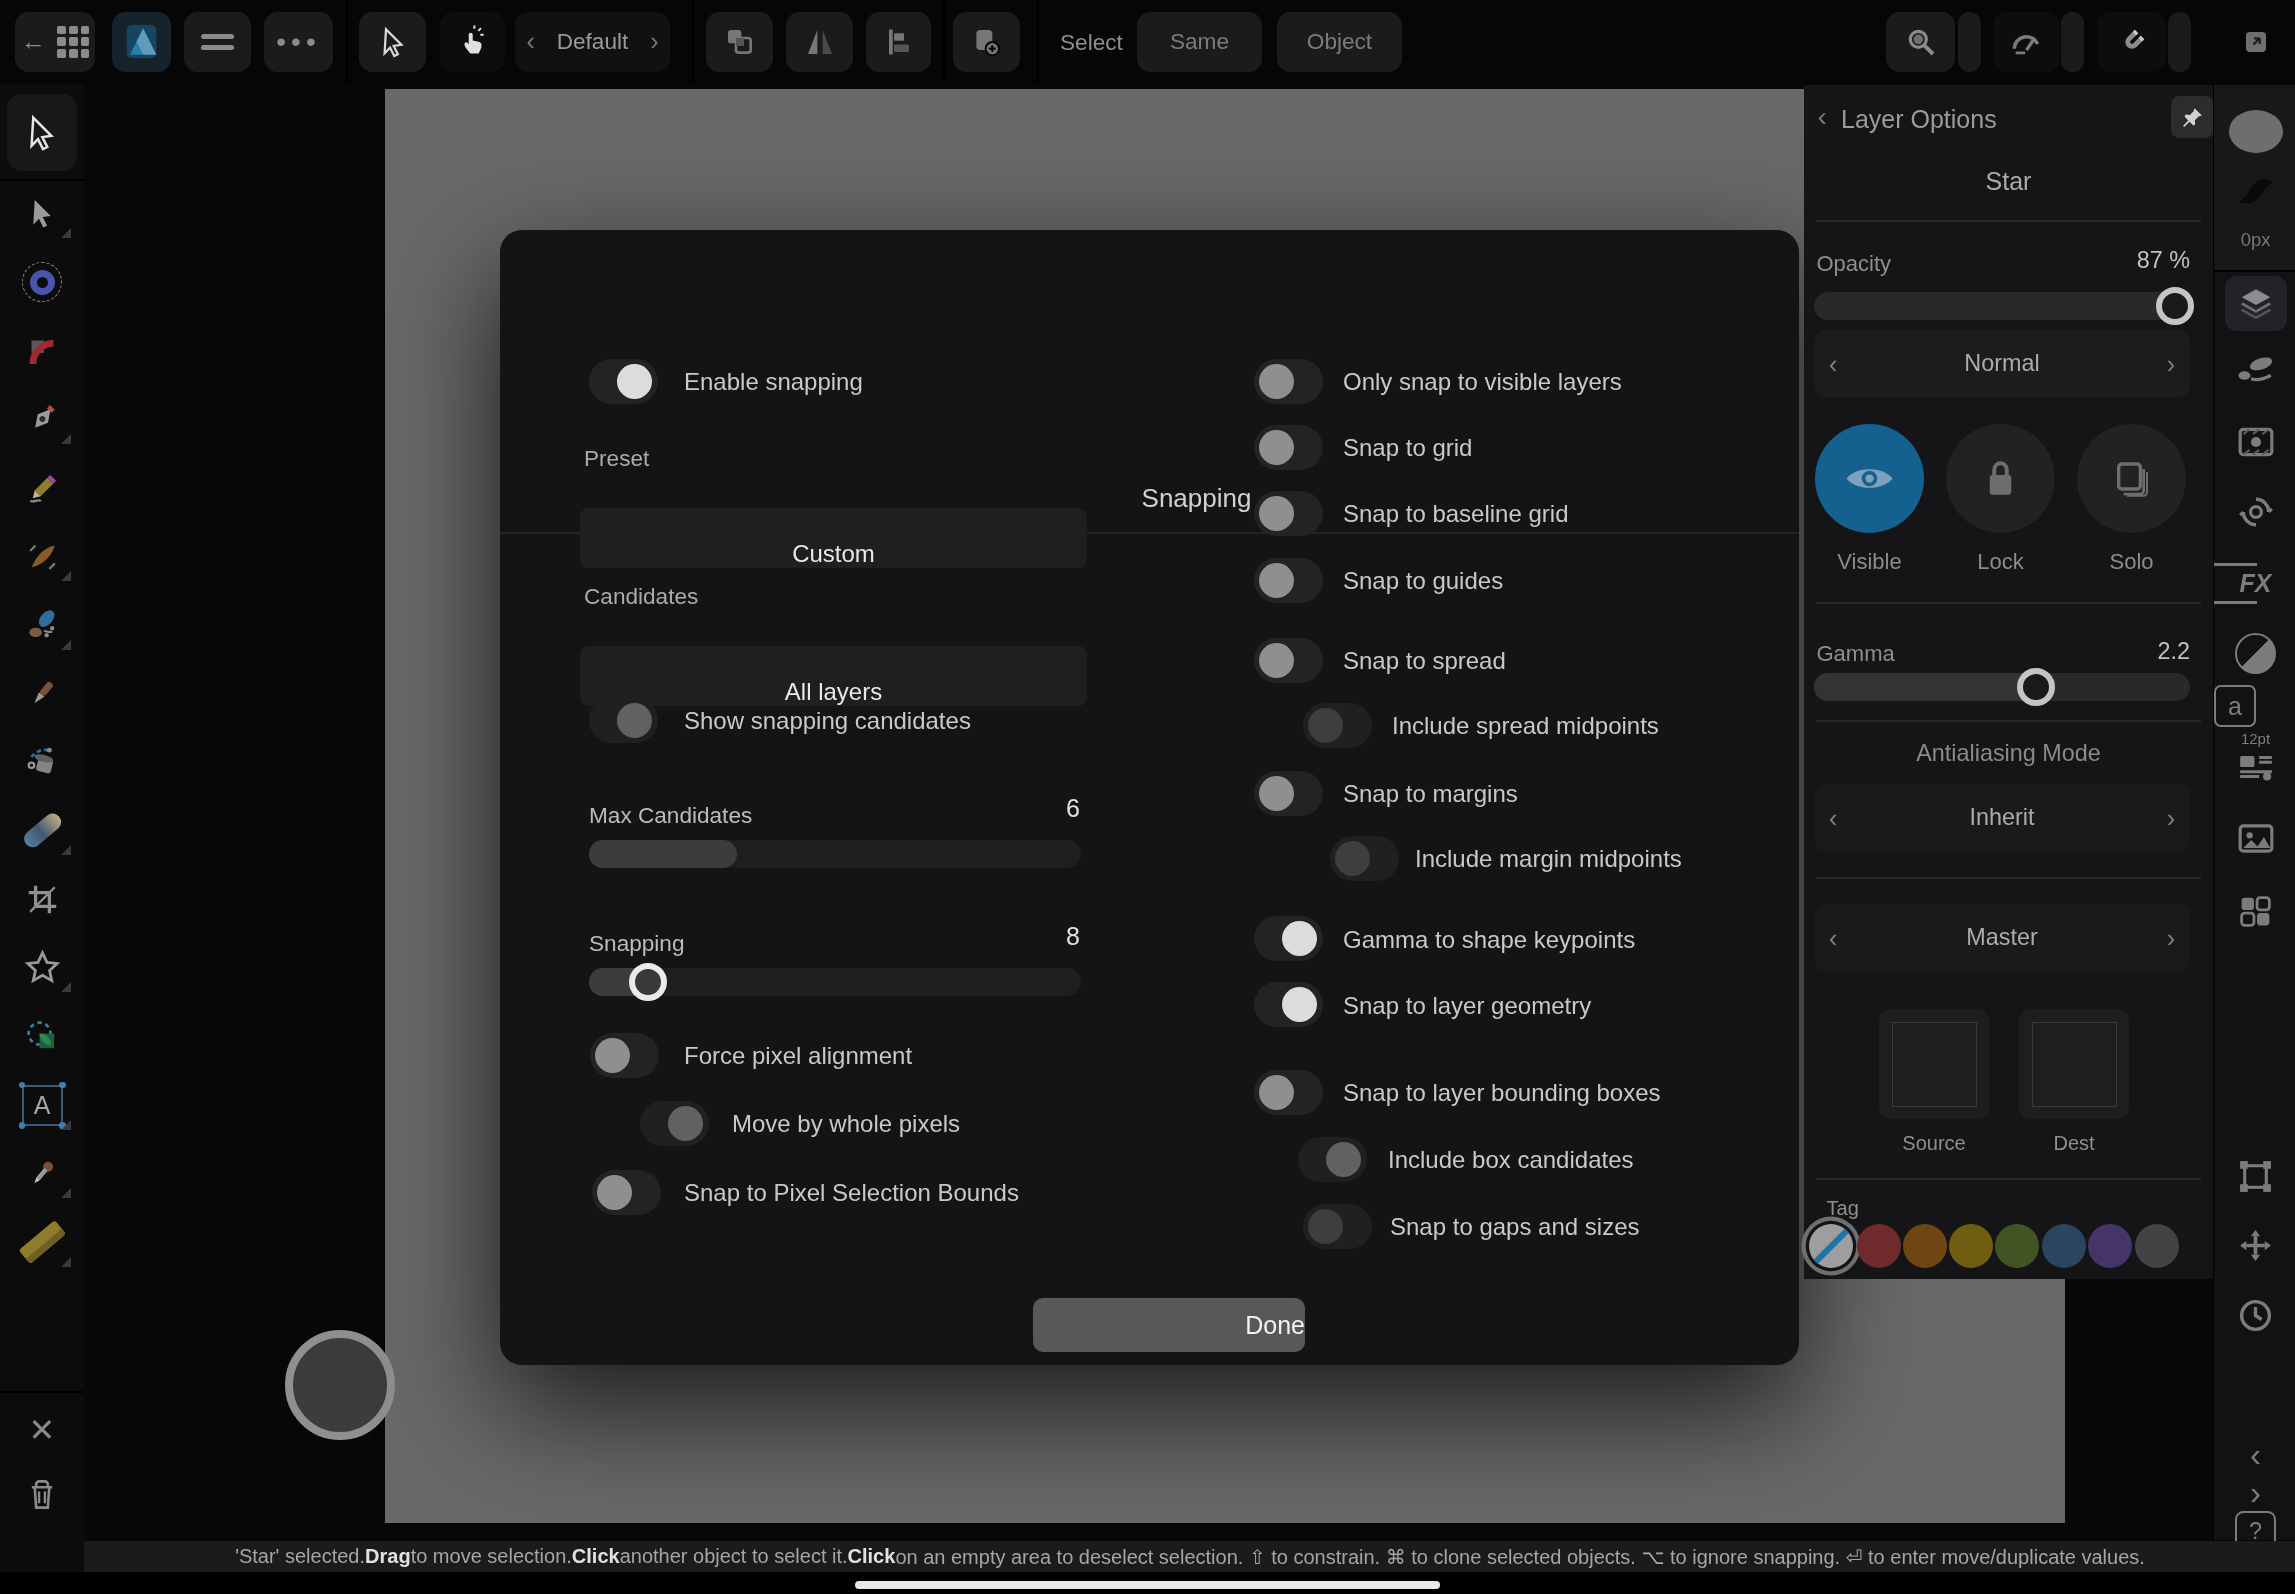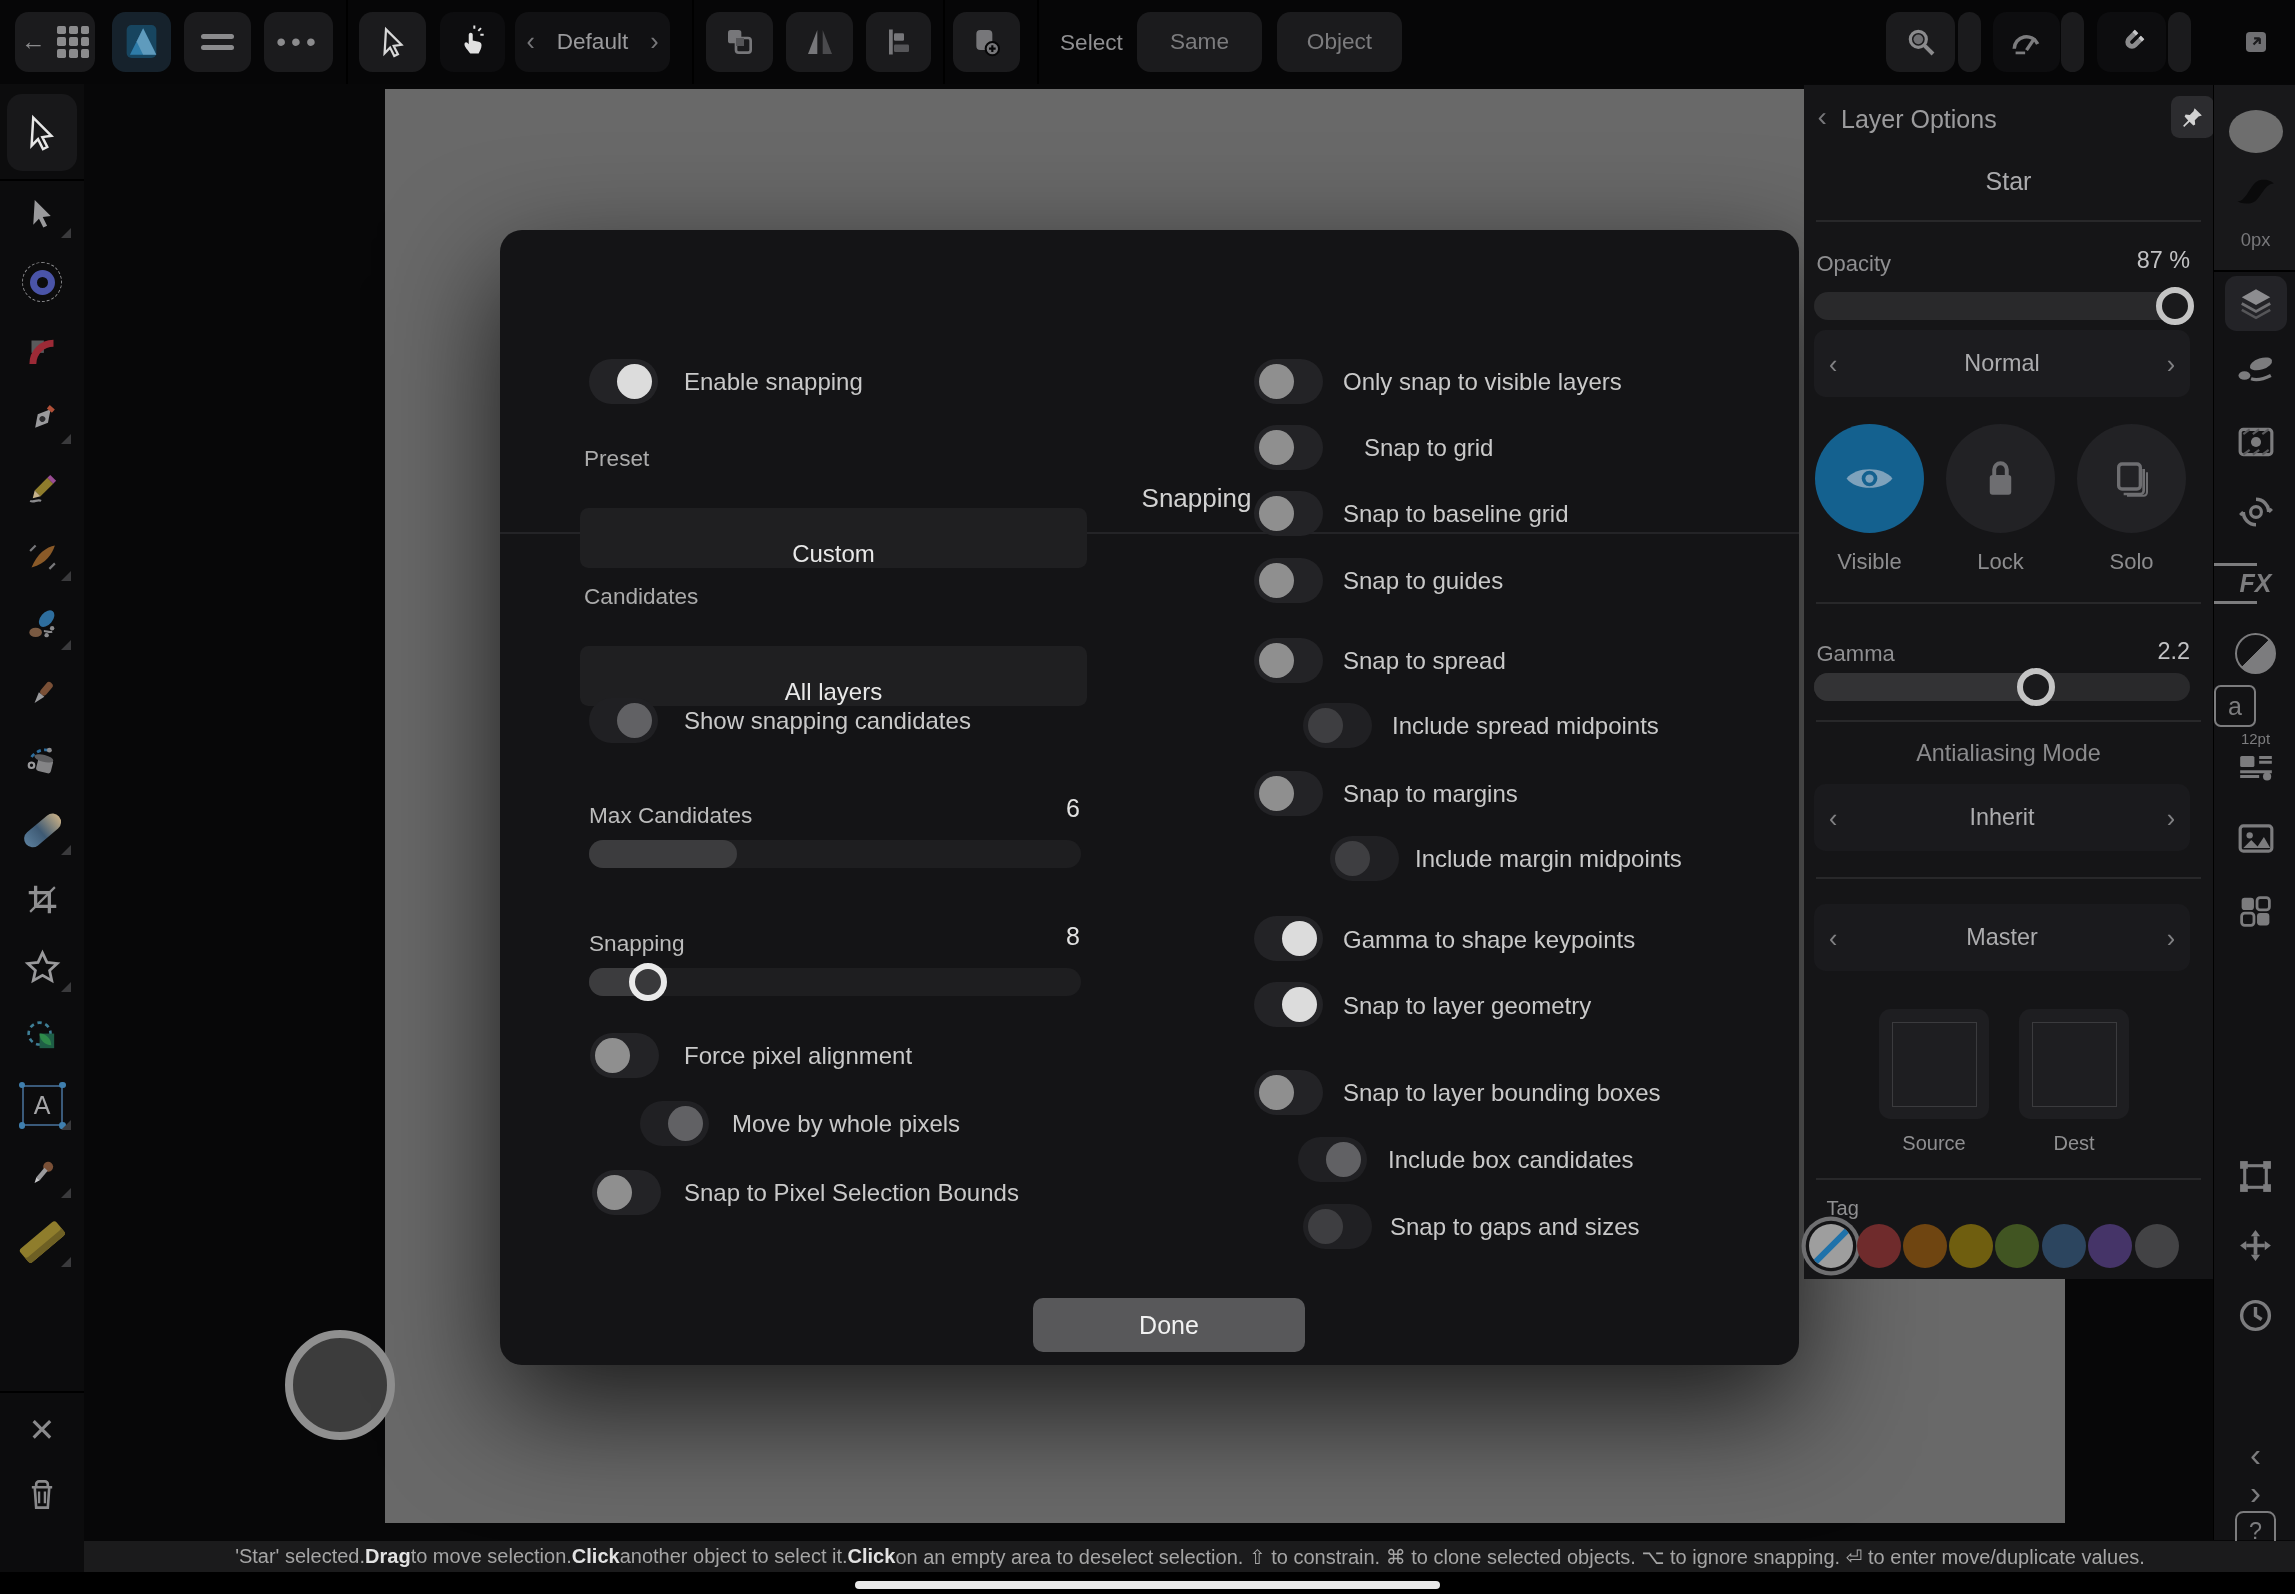--- a/index.html
+++ b/index.html
@@ -37,21 +37,21 @@
   .dialog{position:absolute;left:500px;top:230px;width:1299px;height:1135px;background:#141416;
           border-radius:22px;box-shadow:0 42px 117px rgba(0,0,0,.75);}
   .dlg-divider{position:absolute;left:0;top:302px;width:100%;height:1.7px;background:#242427;}
   .dtitle{position:absolute;left:0;top:253px;width:100%;text-align:center;font-size:26px;color:#d2d2d2;padding-left:47px;}
   .dlbl{position:absolute;font-size:24px;color:#c9c9c9;white-space:nowrap;}
   .dsec{position:absolute;font-size:22.6px;color:#ababab;white-space:nowrap;}
   .dval{position:absolute;font-size:25px;color:#e2e2e2;text-align:right;width:67px;}
   .dbtn{position:absolute;height:60px;background:#1f1f21;border-radius:8.4px;display:flex;align-items:flex-end;
         justify-content:center;font-size:24px;color:#e8e8e8;}
   .done{position:absolute;left:1033px;top:1298px;width:272px;height:54px;background:#58585a;border-radius:10px;
-        display:flex;align-items:center;justify-content:center;font-size:25px;color:#f2f2f2;}
+        display:flex;align-items:center;justify-content:flex-end;font-size:25px;color:#f2f2f2;}
   
   .tgl{position:absolute;width:69px;height:45px;border-radius:22.6px;background:#232326;}
   .tgl .knob{position:absolute;top:5px;left:5px;width:35px;height:35px;border-radius:50%;background:#8f8f8f;}
   .tgl.on .knob{left:28px;background:#dcdcdc;}
   .tgl.dim{background:#202023;}
   .tgl.dim.on .knob{background:#616164;}
   .tgl.dim.off .knob{background:#3e3e41;}
   
   .sl{position:absolute;height:28px;border-radius:14px;background:#1e1e20;}
   .sl .fill{position:absolute;left:0;top:0;bottom:0;border-radius:14px;background:#3c3c3e;}
@@ -411,21 +411,21 @@
     <div class="dlbl" style="left:184px;top:949px;">Snap to Pixel Selection Bounds</div>
 
     <div class="tgl off" style="left:754px;top:129px;">
         <span class="knob"></span>
       </div>
     <div class="dlbl" style="left:843px;top:138px;">Only snap to visible layers</div>
 
     <div class="tgl off" style="left:754px;top:195px;">
         <span class="knob"></span>
       </div>
-    <div class="dlbl" style="left:843px;top:204px;margin-left:21px;">Snap to grid</div>
+    <div class="dlbl" style="left:843px;top:204px;">Snap to grid</div>
 
     <div class="tgl off" style="left:754px;top:261px;">
         <span class="knob"></span>
       </div>
     <div class="dlbl" style="left:843px;top:270px;">Snap to baseline grid</div>
 
     <div class="tgl off" style="left:754px;top:328px;">
         <span class="knob"></span>
       </div>
     <div class="dlbl" style="left:843px;top:337px;">Snap to guides</div>

